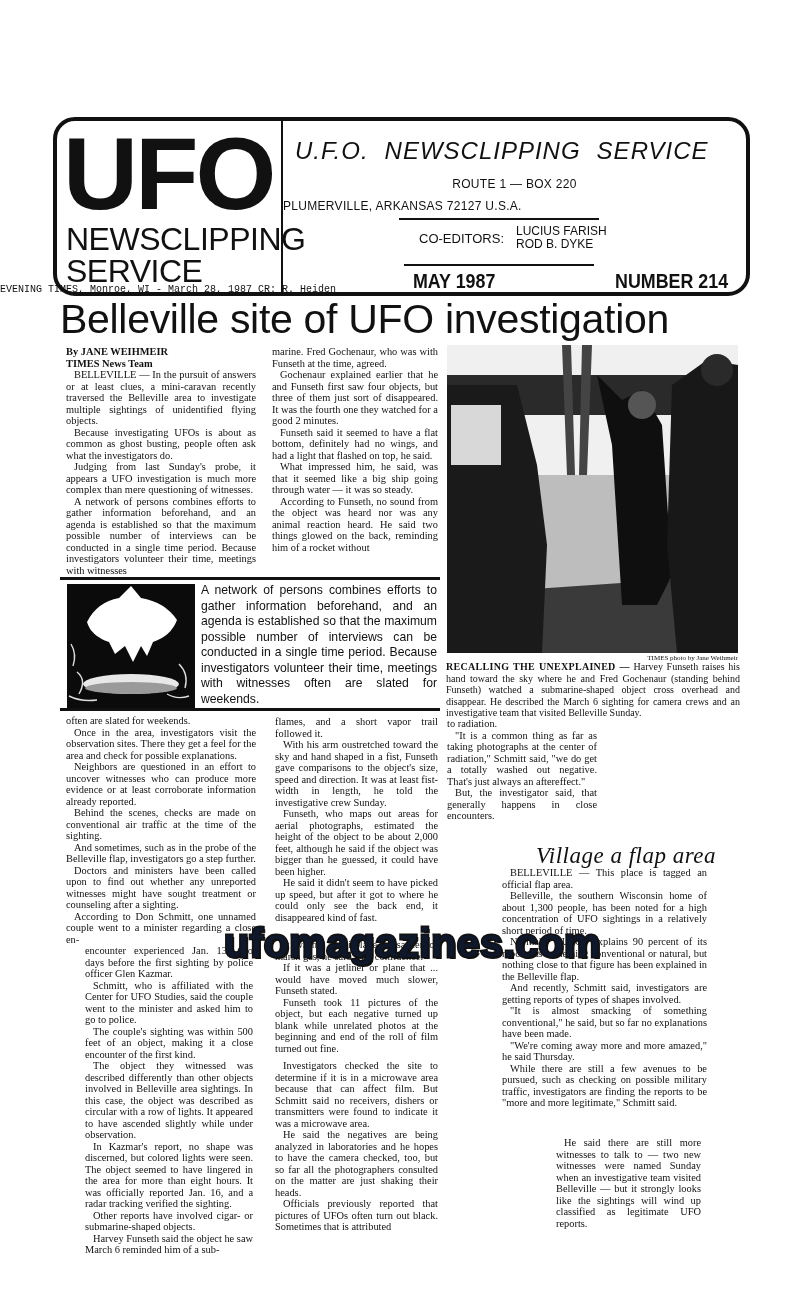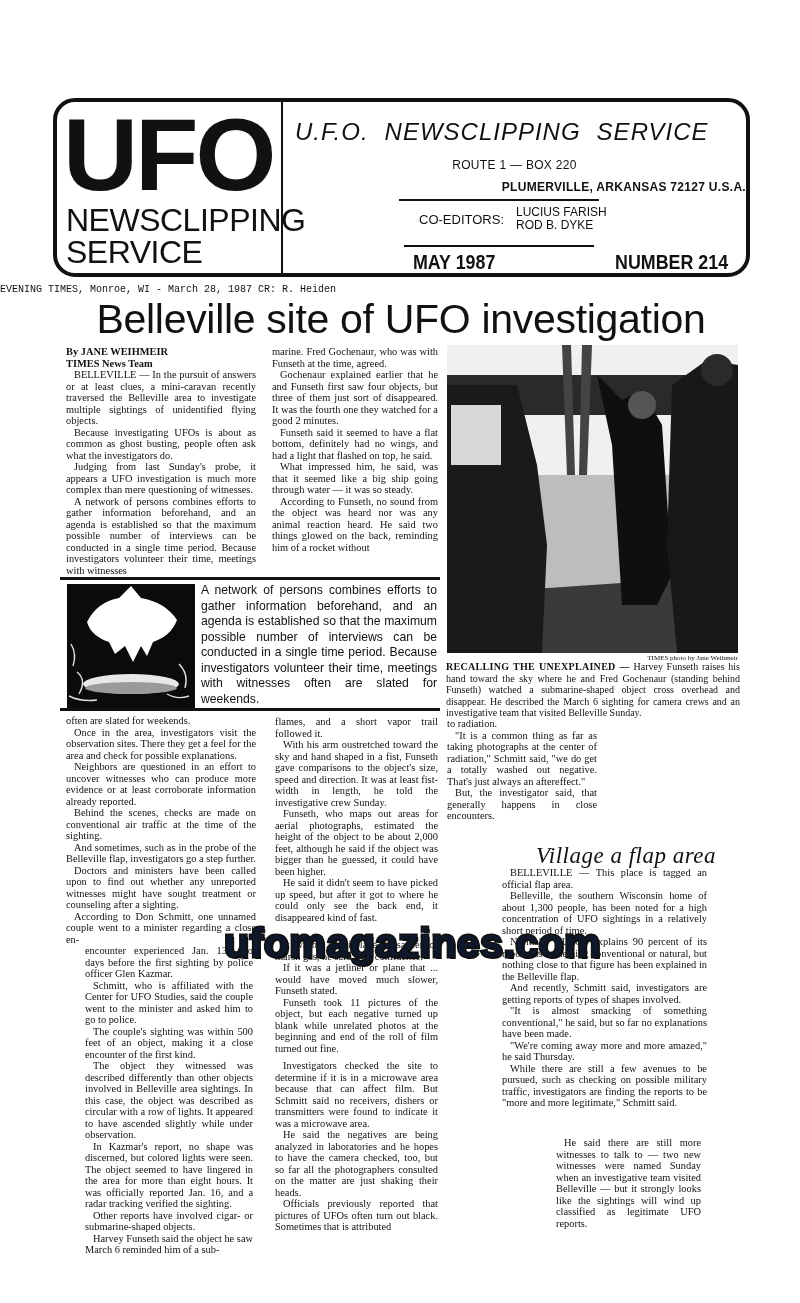--- a/index.html
+++ b/index.html
@@ -1,21 +1,21 @@
 <!DOCTYPE html>
 <html><head>
 <meta charset="utf-8">
 <style>
   * { box-sizing: border-box; margin: 0; padding: 0; }
   html, body { width: 800px; height: 1303px; background: #ffffff; overflow: hidden; }
   body { position: relative; font-family: "Liberation Serif", "DejaVu Serif", serif; color: #111; }
 
   
   .masthead {
-    position: absolute; left: 53px; top: 98px; width: 697px; height: 179px;
+    position: absolute; left: 53px; top: 117px; width: 697px; height: 179px;
     border: 4px solid #111; border-radius: 22px; display: flex;
   }
   .mast-left { width: 226px; border-right: 2px solid #111; position: relative; }
   .logo-ufo {
     position: absolute; left: 8px; top: 2px; font-family: "Liberation Sans", "DejaVu Sans", sans-serif;
     font-size: 102px; font-weight: 700; letter-spacing: -3px; line-height: 1; transform: scaleX(1.02);
     color: #111;
   }
   .logo-sub {
     position: absolute; left: 9px; font-family: "Liberation Sans", "DejaVu Sans", sans-serif;
@@ -24,38 +24,38 @@
   .logo-sub.l1 { top: 102px; }
   .logo-sub.l2 { top: 134px; }
   .mast-right { flex: 1; position: relative; }
   .mr-title {
     position: absolute; left: 12px; top: 16px; font-family: "Liberation Sans", "DejaVu Sans", sans-serif;
     font-style: italic; font-size: 24px; letter-spacing: 1px; white-space: nowrap;
   }
   .mr-title .gap { display: inline-block; width: 16px; }
   .mr-line { position: absolute; font-family: "Liberation Sans", "DejaVu Sans", sans-serif; font-size: 12px; white-space: nowrap; letter-spacing: 0.3px; }
   .mr-route { left: 0; right: 0; top: 56px; text-align: center; }
-  .mr-city { left: 0; right: 0; top: 78px; text-align: right; font-weight: 700; }
+  .mr-city { left: 0; right: 0; top: 78px; text-align: left; font-weight: 400; }
   .rule { position: absolute; height: 2px; background: #111; }
   .rule.r1 { left: 116px; width: 200px; top: 97px; }
   .rule.r2 { left: 121px; width: 190px; top: 143px; }
   .mr-coeds { position: absolute; left: 136px; top: 104px; display: flex; align-items: center; font-family: "Liberation Sans", "DejaVu Sans", sans-serif; font-size: 12px; }
   .mr-coeds .lbl { margin-right: 12px; font-size: 13px; }
   .mr-coeds .names { line-height: 13px; }
   .mr-issue { position: absolute; top: 148px; font-family: "Liberation Sans", "DejaVu Sans", sans-serif; font-weight: 700; font-size: 21px; transform: scaleX(0.85); transform-origin: left; white-space: nowrap; }
   .mr-month { left: 130px; }
   .mr-num { left: 332px; }
 
   .source-line {
     position: absolute; left: 0; right: 0; top: 284px; 
     font-family: "Liberation Mono", "DejaVu Sans Mono", monospace; font-size: 10px;
   }
 
   .headline {
-    position: absolute; left: 60px; top: 294px; width: 682px; text-align: center;
+    position: absolute; left: 60px; top: 294px; width: 682px; text-align: left;
     font-family: "Liberation Sans", "DejaVu Sans", sans-serif; font-size: 41px; font-weight: 400;
     letter-spacing: -0.3px; line-height: 50px; white-space: nowrap;
   }
 
   
   .col {
     position: absolute; font-size: 10.4px; line-height: 11.5px; text-align: justify;
   }
   .col p { text-indent: 8px; }
   .col p.noindent { text-indent: 0; }

